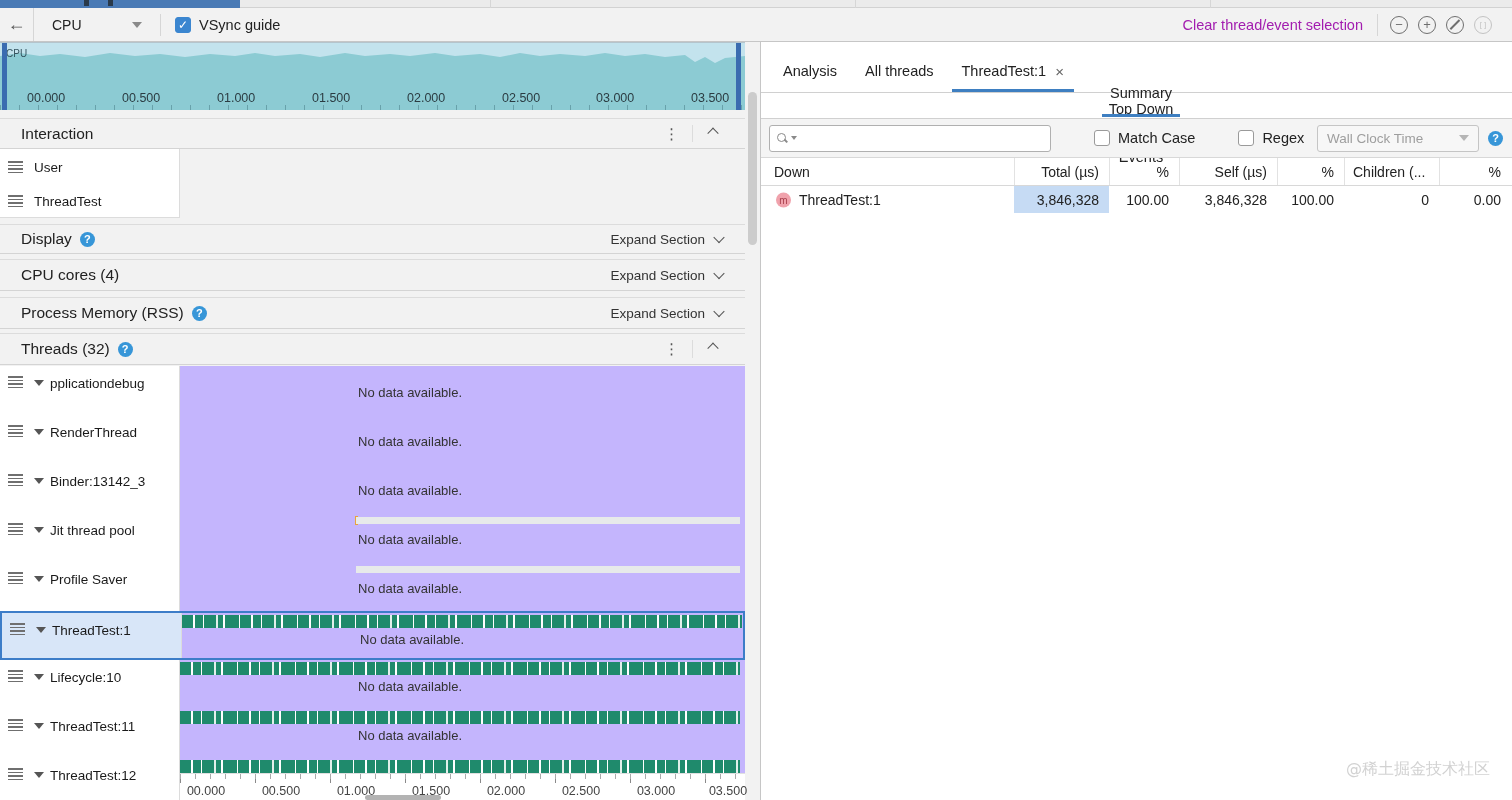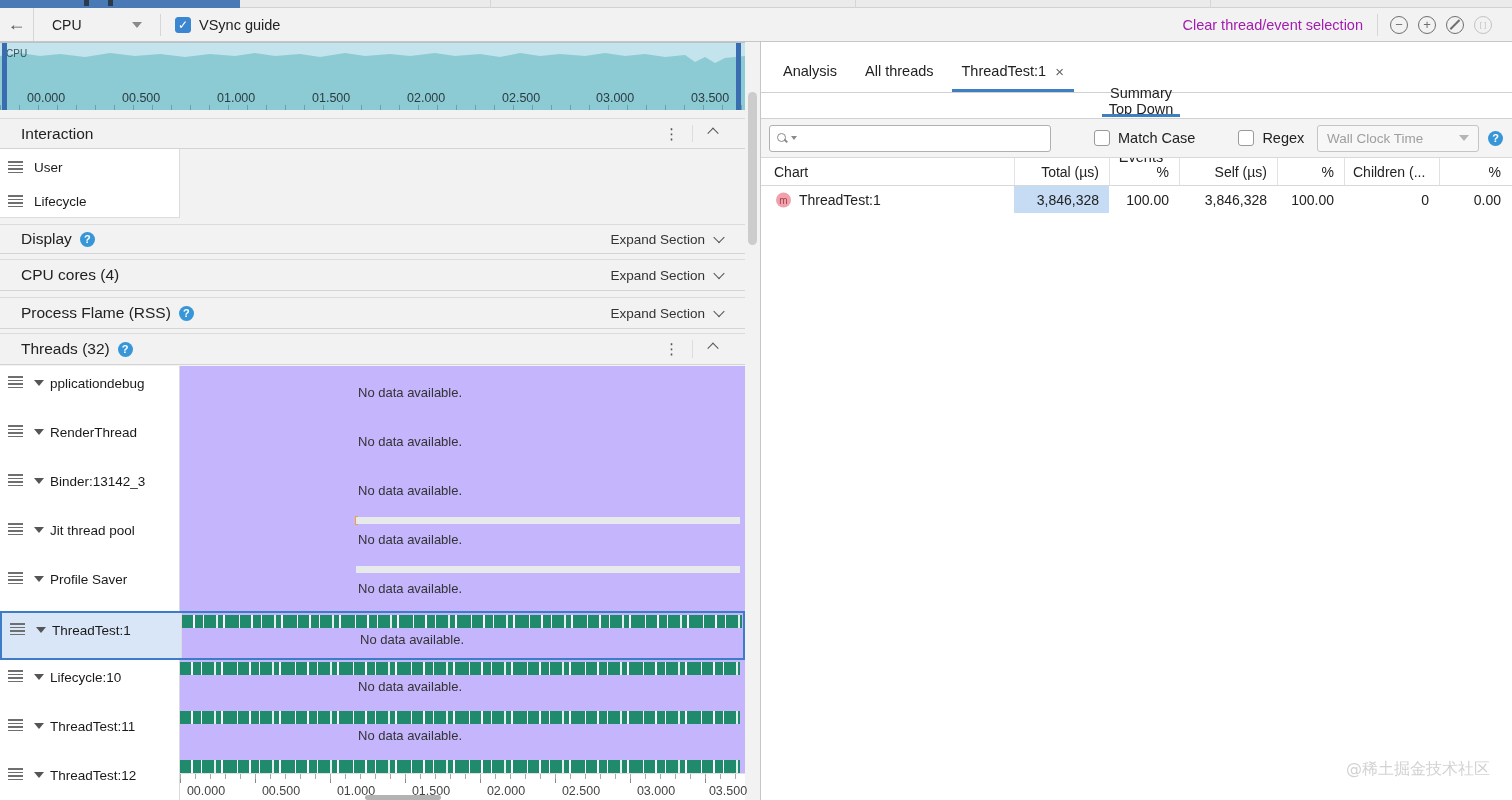--- a/index.html
+++ b/index.html
@@ -183,42 +183,42 @@
       <span class="hdr-div"></span>
       <span class="hdr-collapse"><span class="chev up"></span></span>
     </div>
     <div class="name-col-bg" style="top:107px; height:69px;"></div>
     <div class="irow" style="top:108px">
       <span class="drag-handle"></span>
       <span class="irow-label">User</span>
     </div>
     <div class="irow" style="top:142px">
       <span class="drag-handle"></span>
-      <span class="irow-label">Lifecycle</span>
+      <span class="irow-label">ThreadTest</span>
     </div>
 
     <div class="sec-header" style="top:182px; height:30px;">
       <span class="sec-title">Display</span>
       <span class="help-dot">?</span>
       <span class="expand-ctl">
         <span class="expand-label">Expand Section</span>
         <span class="chev"></span>
       </span>
     </div>
 
     <div class="sec-header" style="top:217px; height:32px;">
       <span class="sec-title">CPU cores (4)</span>
       <span class="expand-ctl">
         <span class="expand-label">Expand Section</span>
         <span class="chev"></span>
       </span>
     </div>
 
     <div class="sec-header" style="top:255px; height:32px;">
-      <span class="sec-title">Process Flame (RSS)</span>
+      <span class="sec-title">Process Memory (RSS)</span>
       <span class="help-dot">?</span>
       <span class="expand-ctl">
         <span class="expand-label">Expand Section</span>
         <span class="chev"></span>
       </span>
     </div>
 
     <div class="sec-header" style="top:291px; height:32px;">
       <span class="sec-title">Threads (32)</span>
       <span class="help-dot">?</span>
@@ -391,21 +391,21 @@
         <span class="cb-label">Regex</span>
       </div>
       <div class="clock-select">
         <span class="clock-label">Wall Clock Time</span>
         <span class="tri-down"></span>
       </div>
       <span class="help-dot filter-help">?</span>
     </div>
 
     <div class="tbl-header">
-      <div class="col c0">Chart</div>
+      <div class="col c0">Down</div>
       <div class="col c1 num">Total (µs)</div>
       <div class="col c2 num">%</div>
       <div class="col c3 num">Self (µs)</div>
       <div class="col c4 num">%</div>
       <div class="col c5" style="padding-left:8px">Children (...</div>
       <div class="col c6 num">%</div>
     </div>
 
     <div class="tbl-row">
       <div class="col c0">

